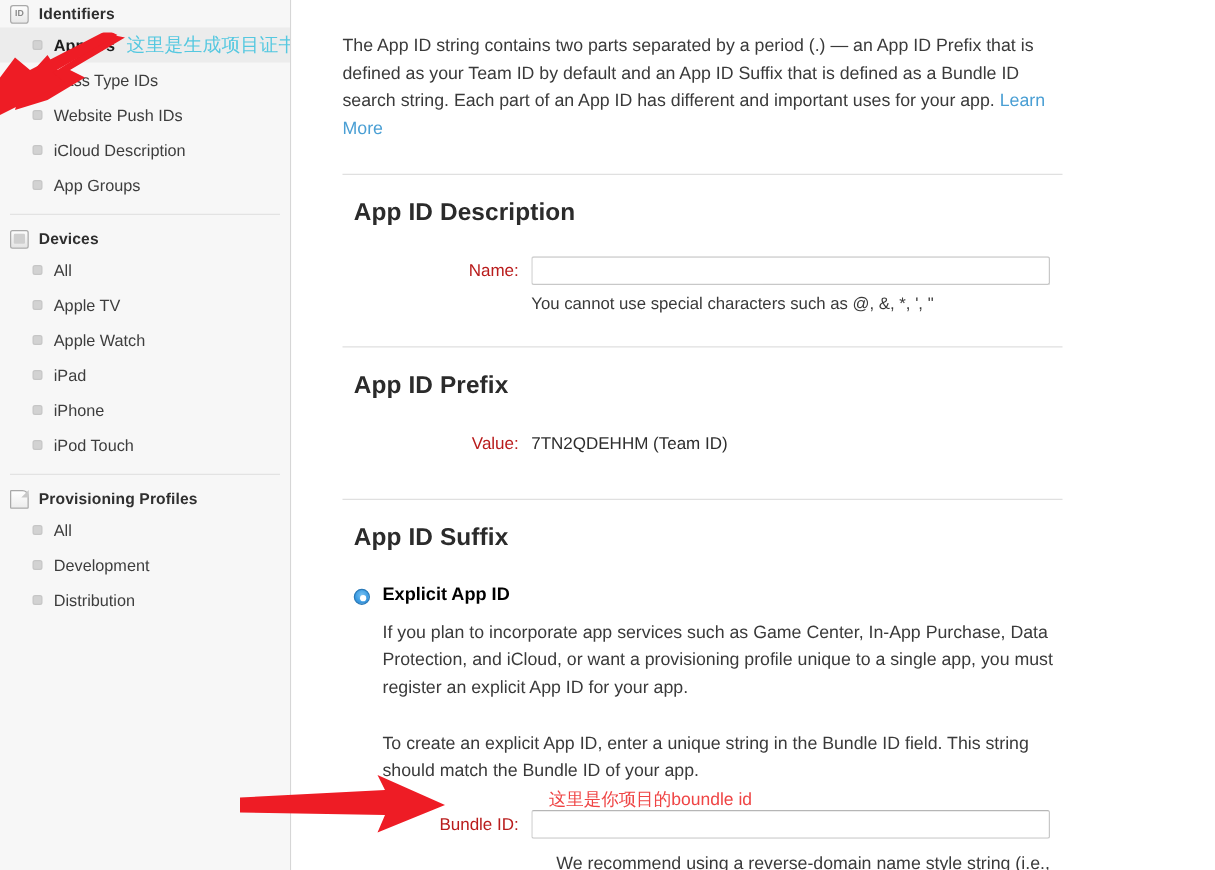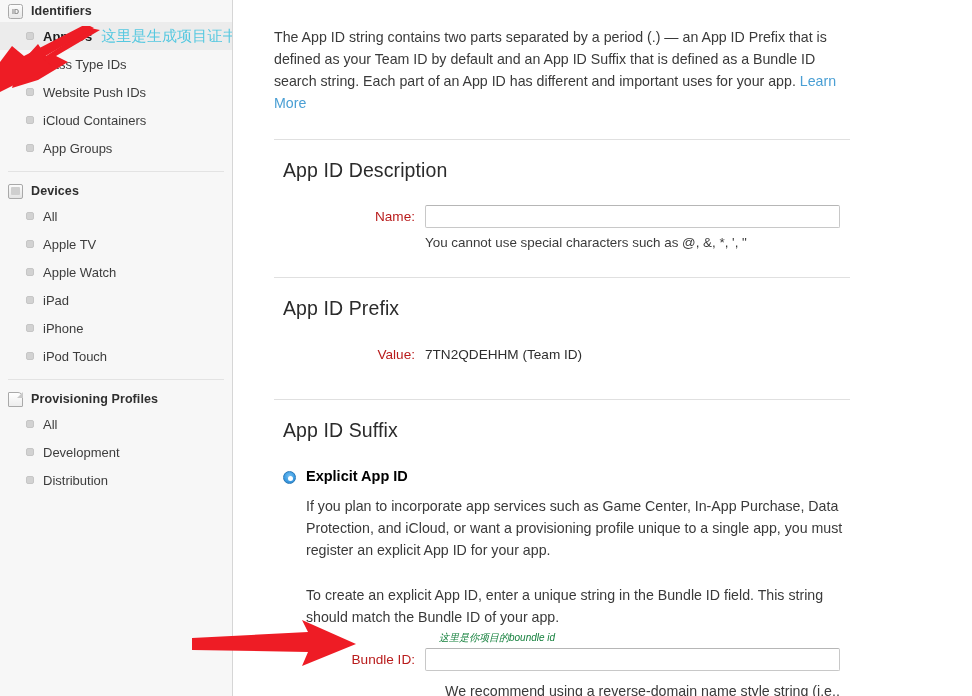--- a/index.html
+++ b/index.html
@@ -149,21 +149,21 @@
     margin: 0 40px 0 41px;
     max-width: 652px;
   }
   .hr {
     border-top: 1px solid #e0e0e0;
     margin: 25px 0 0 0;
   }
   .sec-title {
     font-size: 19.5px;
     color: #2b2b2b;
-    font-weight: normal;
+    font-weight: bold;
     margin: 19px 0 0 9px;
     letter-spacing: .1px;
   }
   .field-row {
     display: flex;
     align-items: flex-start;
     margin-top: 23px;
   }
   .field-label {
     width: 151px;
@@ -244,24 +244,23 @@
 
   .bundle-row {
     display: flex;
     align-items: flex-start;
     margin-top: 20px;
   }
   .bundle-annot {
     position: absolute;
     left: 14px;
     top: -17px;
-    font-size: 10px;
-    color: #15803d;
+    font-size: 14px;
+    color: #ef4444;
     white-space: nowrap;
-    font-style: italic;
   }
   .tail {
     margin-top: 8px;
     padding-left: 161px;
     font-size: 14.2px;
     line-height: 22px;
     color: #3a3a3a;
     max-width: 640px;
     text-align: center;
   }
@@ -294,21 +293,21 @@
       <div class="nav-item">
         <span class="bullet"></span>
         <span class="nav-label">Pass Type IDs</span>
       </div>
       <div class="nav-item">
         <span class="bullet"></span>
         <span class="nav-label">Website Push IDs</span>
       </div>
       <div class="nav-item">
         <span class="bullet"></span>
-        <span class="nav-label">iCloud Containers</span>
+        <span class="nav-label">iCloud Description</span>
       </div>
       <div class="nav-item">
         <span class="bullet"></span>
         <span class="nav-label">App Groups</span>
       </div>
     </div>
 
     <div class="group-sep"></div>
 
     <div class="group">

